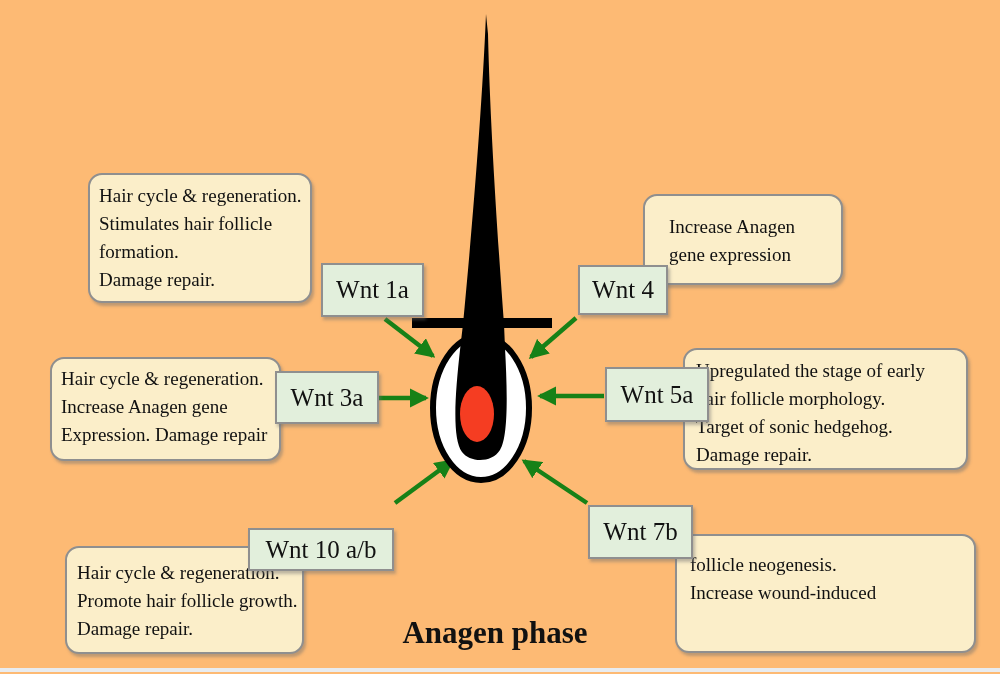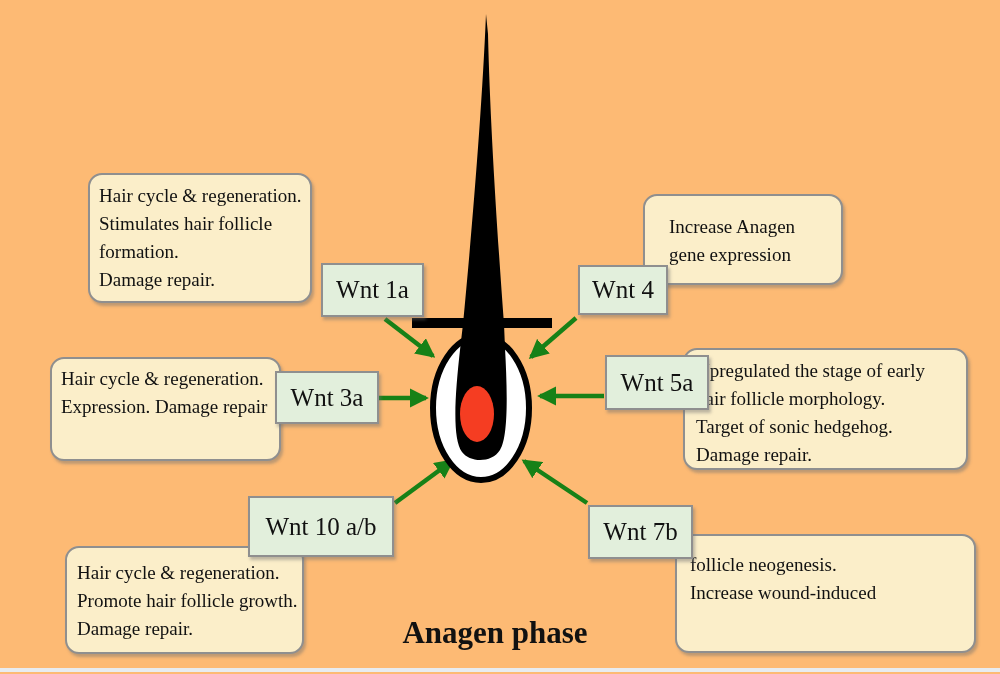--- a/index.html
+++ b/index.html
@@ -24,22 +24,22 @@
   }
   #desc-wnt1a{left:88px;top:173px;width:224px;height:130px;}
   #desc-wnt4{left:643px;top:194px;width:200px;height:91px;padding-top:17px;padding-left:24px;}
   #desc-wnt3a{left:50px;top:357px;width:231px;height:104px;padding-top:6px;}
   #desc-wnt5a{left:683px;top:348px;width:285px;height:122px;padding-left:11px;}
   #desc-wnt10ab{left:65px;top:546px;width:239px;height:108px;padding-top:11px;padding-left:10px;}
   #desc-wnt7b{left:675px;top:534px;width:301px;height:119px;padding-top:15px;padding-left:13px;}
   #gene-wnt1a{left:281px;top:263px;width:103px;height:54px;margin-left:40px;}
   #gene-wnt4{left:578px;top:265px;width:90px;height:50px;}
   #gene-wnt3a{left:275px;top:371px;width:104px;height:53px;}
-  #gene-wnt5a{left:605px;top:355px;width:104px;height:55px;}
-  #gene-wnt10ab{left:248px;top:496px;width:146px;height:61px;}
+  #gene-wnt5a{left:605px;top:367px;width:104px;height:55px;}
+  #gene-wnt10ab{left:248px;top:528px;width:146px;height:43px;}
   #gene-wnt7b{left:588px;top:505px;width:105px;height:54px;}
   #title{
     position:absolute;left:330px;top:615px;width:330px;z-index:2;
     text-align:center;font-weight:bold;font-size:31px;
   }
   #page-edge{position:absolute;left:0;top:668px;width:1000px;height:4px;background:#e8ecf0;z-index:0;}
 </style>
 </head>
 <body>
 
@@ -82,20 +82,21 @@
     <div class="line">Damage repair.</div>
   </div>
 
   <div id="desc-wnt4" class="desc-box">
     <div class="line">Increase Anagen</div>
     <div class="line">gene expression</div>
   </div>
 
   <div id="desc-wnt3a" class="desc-box">
     <div class="line">Hair cycle &amp; regeneration.</div>
+    <div class="line">Increase Anagen gene</div>
     <div class="line">Expression. Damage repair</div>
   </div>
 
   <div id="desc-wnt5a" class="desc-box">
     <div class="line">Upregulated the stage of early</div>
     <div class="line">hair follicle morphology.</div>
     <div class="line">Target of sonic hedgehog.</div>
     <div class="line">Damage repair.</div>
   </div>
 

